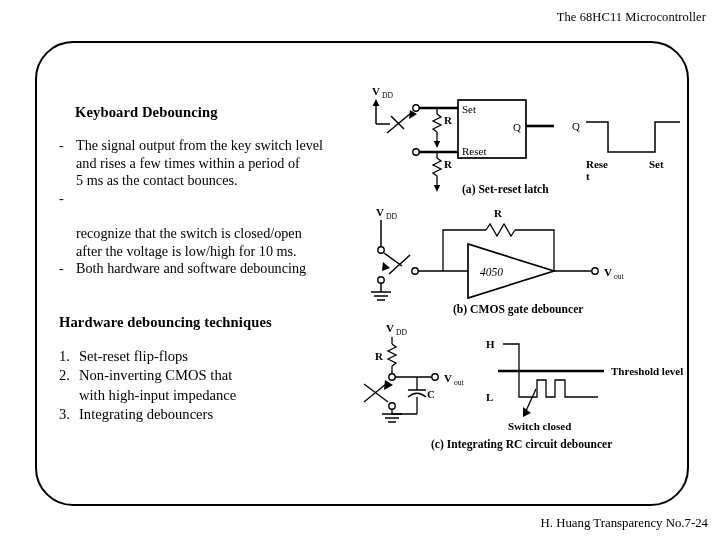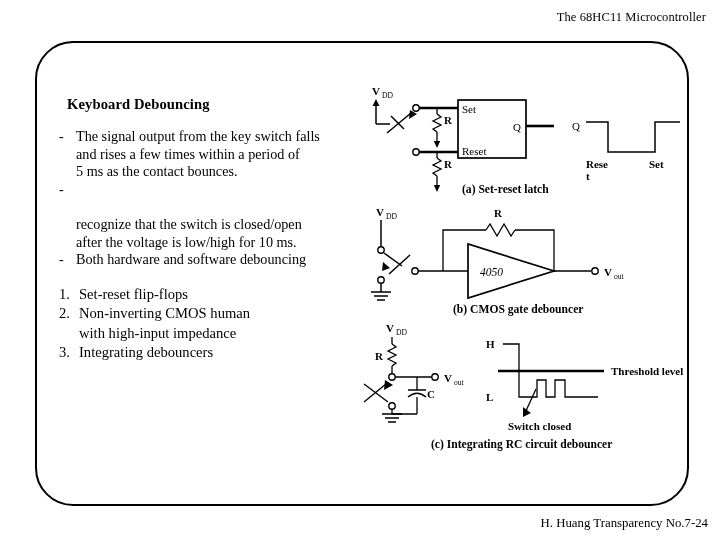--- a/index.html
+++ b/index.html
@@ -45,21 +45,21 @@
   .text-col {
     position: absolute;
     left: 59px;
     top: 88px;
     width: 310px;
   }
   .sec-head {
     font-weight: bold;
     font-size: 14.6px;
     letter-spacing: 0.1px;
-    margin: 8px;
+    margin: 16px;
   }
   .bullets {
     margin: 15px 0 0 0;
     padding: 0;
     list-style: none;
   }
   .bullets li {
     position: relative;
     padding-left: 17px;
     font-size: 14.2px;
@@ -148,46 +148,47 @@
 
   <div class="frame"></div>
 
   <div class="text-col">
 
     <p class="sec-head">Keyboard Debouncing</p>
 
     <ul class="bullets">
       <li>
         <span class="dash">-</span>
-        <span>The signal output from the key switch falls</span><br>
+        <span>The signal output from the key switch level</span><br>
         <span>and rises a few times within a period of</span><br>
         <span>5 ms as the contact bounces.</span>
       </li>
       <li>
         <span class="dash">-</span>
         <br>
         <br>
         <span>recognize that the switch is closed/open</span><br>
         <span>after the voltage is low/high for 10 ms.</span>
       </li>
       <li>
         <span class="dash">-</span>
         <span>Both hardware and software debouncing</span><br>
       </li>
     </ul>
 
+    <p class="sec-head2">Hardware debouncing techniques</p>
 
     <ul class="numlist">
       <li>
         <span class="num">1.</span>
         <span>Set-reset flip-flops</span>
       </li>
       <li>
         <span class="num">2.</span>
-        <span>Non-inverting CMOS human</span><br>
+        <span>Non-inverting CMOS that</span><br>
         <span>with high-input impedance</span>
       </li>
       <li>
         <span class="num">3.</span>
         <span>Integrating debouncers</span>
       </li>
     </ul>
   </div>
 
   <div class="figure">

